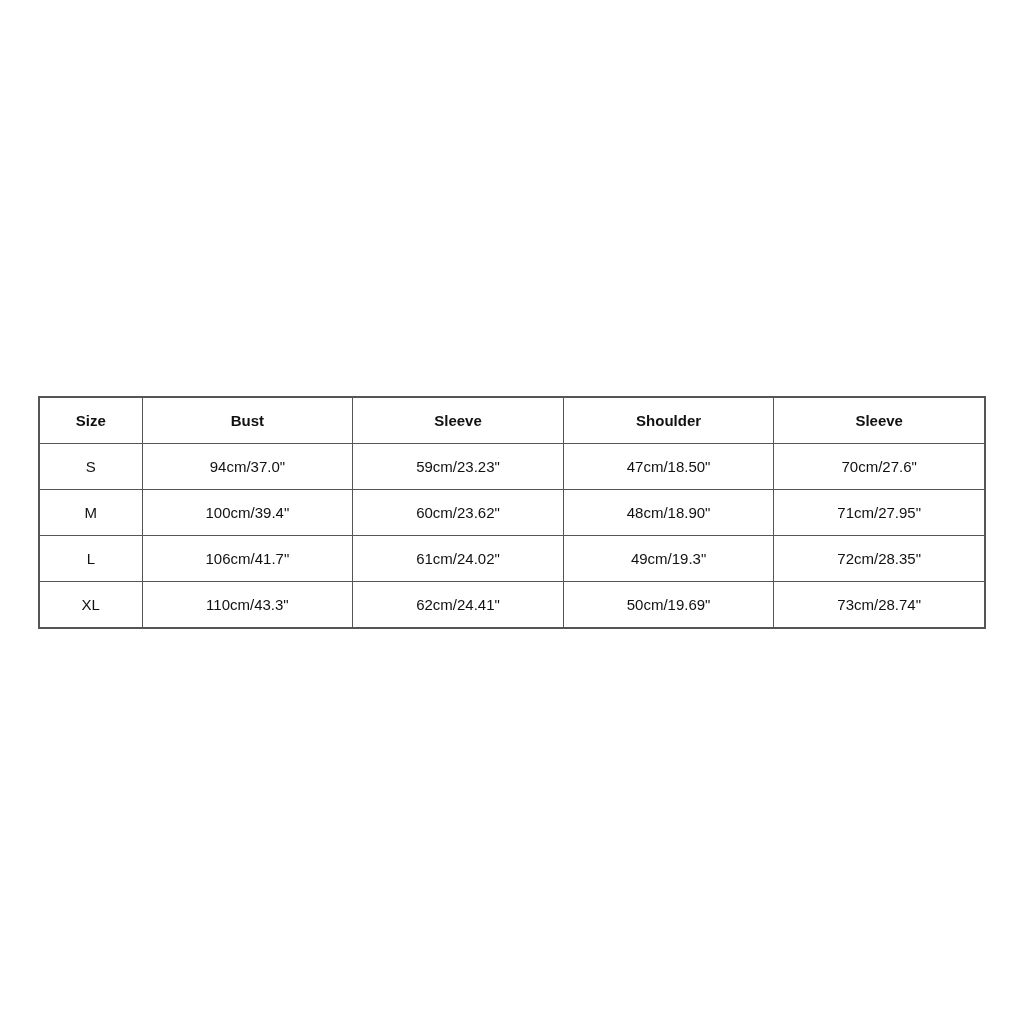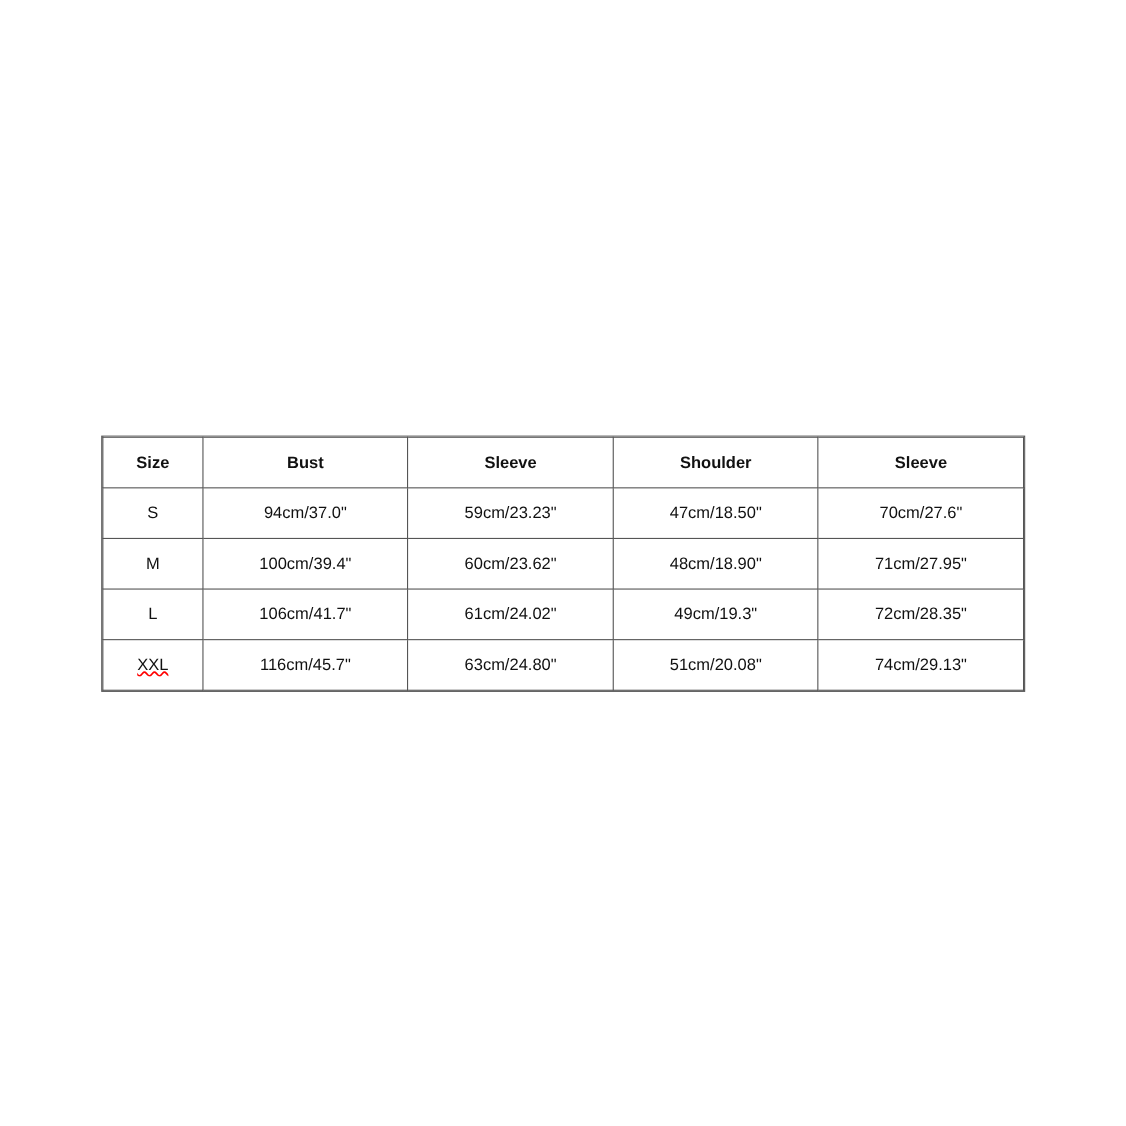--- a/index.html
+++ b/index.html
@@ -12,21 +12,21 @@
       width: 1024px;
       height: 1024px;
       background-color: #ffffff;
       display: flex;
       align-items: center;
       justify-content: center;
       font-family: Arial, sans-serif;
     }
 
     .table-container {
-      width: 840px;
+      width: 948px;
       border: 1.5px solid #555;
     }
 
     table {
       width: 100%;
       border-collapse: collapse;
       font-size: 15px;
       color: #111;
     }
 
@@ -80,21 +80,21 @@
           <td>71cm/27.95"</td>
         </tr>
         <tr>
           <td>L</td>
           <td>106cm/41.7"</td>
           <td>61cm/24.02"</td>
           <td>49cm/19.3"</td>
           <td>72cm/28.35"</td>
         </tr>
         <tr>
-          <td><span class="xxl-underline">XXL</span></td>
-          <td>116cm/45.7"</td>
-          <td>63cm/24.80"</td>
-          <td>51cm/20.08"</td>
-          <td>74cm/29.13"</td>
+          <td>XL</td>
+          <td>110cm/43.3"</td>
+          <td>62cm/24.41"</td>
+          <td>50cm/19.69"</td>
+          <td>73cm/28.74"</td>
         </tr>
       </tbody>
   </table>
 </div>
 
 </body></html>

